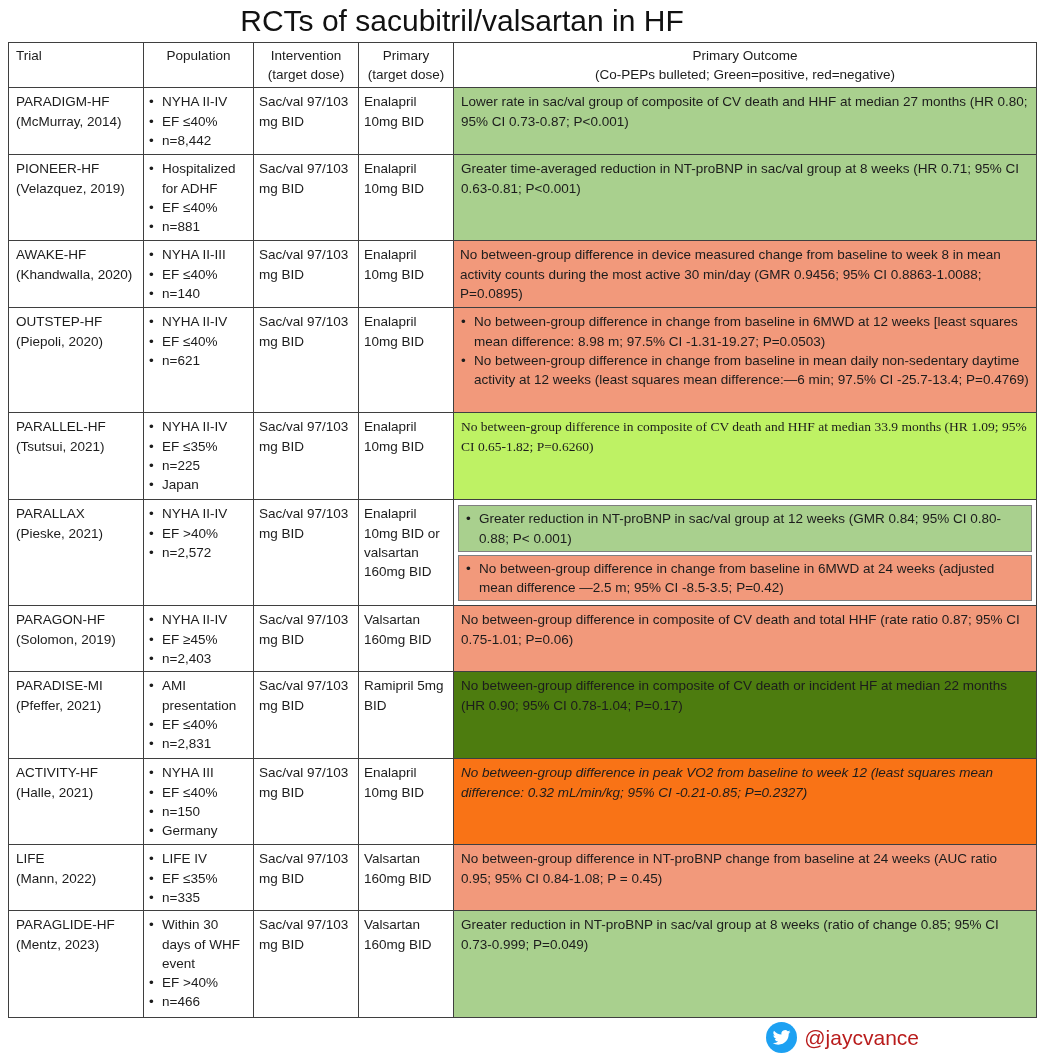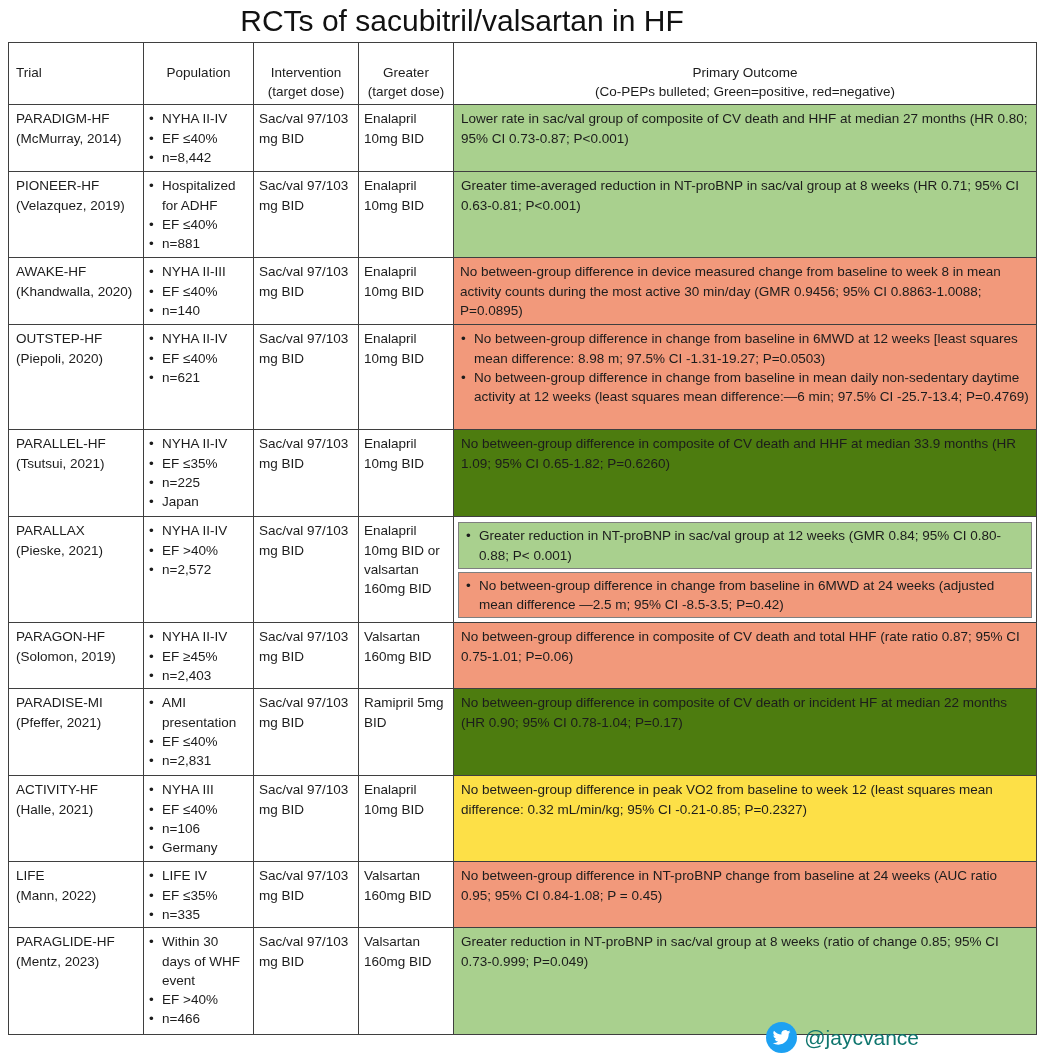--- a/index.html
+++ b/index.html
@@ -20,21 +20,21 @@
     margin:0 8px; width:1028px; border-collapse:collapse; table-layout:fixed;
   }
   col.c1{width:135px} col.c2{width:110px} col.c3{width:105px} col.c4{width:95px} col.c5{width:583px}
 
   th, td {
     border:1px solid #3f3f3f; vertical-align:top;
     font-size:13.5px; line-height:19.2px; font-weight:400;
     padding:3px 5px; text-align:left;
   }
   thead tr { height:44px; }
-  thead th { text-align:center; padding-top:20px;margin-top:12px; }
+  thead th { text-align:center; padding-top:3px;margin-top:12px; }
   thead th.h-trial { text-align:left; padding-left:7px; }
 
   
   tbody tr:nth-child(1){height:67px}
   tbody tr:nth-child(2){height:86px}
   tbody tr:nth-child(3){height:67px}
   tbody tr:nth-child(4){height:105px}
   tbody tr:nth-child(5){height:87px}
   tbody tr:nth-child(6){height:106px}
   tbody tr:nth-child(7){height:66px}
@@ -60,21 +60,21 @@
 
   .footer {
     position:absolute; right:5px; bottom:3px;
     display:flex; align-items:center; gap:7px;
   }
   .tw-icon {
     width:31px; height:31px; border-radius:50%;
     display:flex; align-items:center; justify-content:center;
   }
   .tw-icon svg { width:19px; height:19px; fill:#ffffff; }
-  .handle { font-size:21px; color:#0f766e; }
+  .handle { font-size:21px; color:#b91c1c; }
 </style>
 </head>
 <body>
 
 <div class="page">
 
   <h1 class="title">RCTs of sacubitril/valsartan in HF</h1>
 
   <table class="rct">
     <colgroup>
@@ -90,21 +90,21 @@
           <div>Trial</div>
         </th>
         <th>
           <div>Population</div>
         </th>
         <th>
           <div>Intervention</div>
           <div>(target dose)</div>
         </th>
         <th>
-          <div>Greater</div>
+          <div>Primary</div>
           <div>(target dose)</div>
         </th>
         <th>
           <div>Primary Outcome</div>
           <div>(Co-PEPs bulleted; Green=positive, red=negative)</div>
         </th>
       </tr>
     </thead>
     <tbody>
   <tr>
@@ -246,21 +246,21 @@
                 <span class="ptxt">n=225</span>
               </li>
               <li>
                 <span class="blt">•</span>
                 <span class="ptxt">Japan</span>
               </li>
             </ul>
     </td>
     <td class="c-int">Sac/val 97/103 mg BID</td>
     <td class="c-ctl">Enalapril 10mg BID</td>
-    <td class="c-out" style="background: #4d7c0f;">
+    <td class="c-out" style="background: #bef264; font-family: Liberation Serif, serif;">
             <div>No between-group difference in composite of CV death and HHF at median 33.9 months (HR 1.09; 95% CI 0.65-1.82; P=0.6260)</div>
           </td>
   </tr>
 
   <tr>
     <td class="c-trial">
       <div>PARALLAX</div>
       <div>(Pieske, 2021)</div>
     </td>
     <td class="c-pop">
@@ -363,31 +363,31 @@
               <li>
                 <span class="blt">•</span>
                 <span class="ptxt">NYHA III</span>
               </li>
               <li>
                 <span class="blt">•</span>
                 <span class="ptxt">EF ≤40%</span>
               </li>
               <li>
                 <span class="blt">•</span>
-                <span class="ptxt">n=106</span>
+                <span class="ptxt">n=150</span>
               </li>
               <li>
                 <span class="blt">•</span>
                 <span class="ptxt">Germany</span>
               </li>
             </ul>
     </td>
     <td class="c-int">Sac/val 97/103 mg BID</td>
     <td class="c-ctl">Enalapril 10mg BID</td>
-    <td class="c-out" style="background: #fde047;">
+    <td class="c-out" style="background: #f97316; font-style: italic;">
             <div>No between-group difference in peak VO2 from baseline to week 12 (least squares mean difference: 0.32 mL/min/kg; 95% CI -0.21-0.85; P=0.2327)</div>
           </td>
   </tr>
 
   <tr>
     <td class="c-trial">
       <div>LIFE</div>
       <div>(Mann, 2022)</div>
     </td>
     <td class="c-pop">

